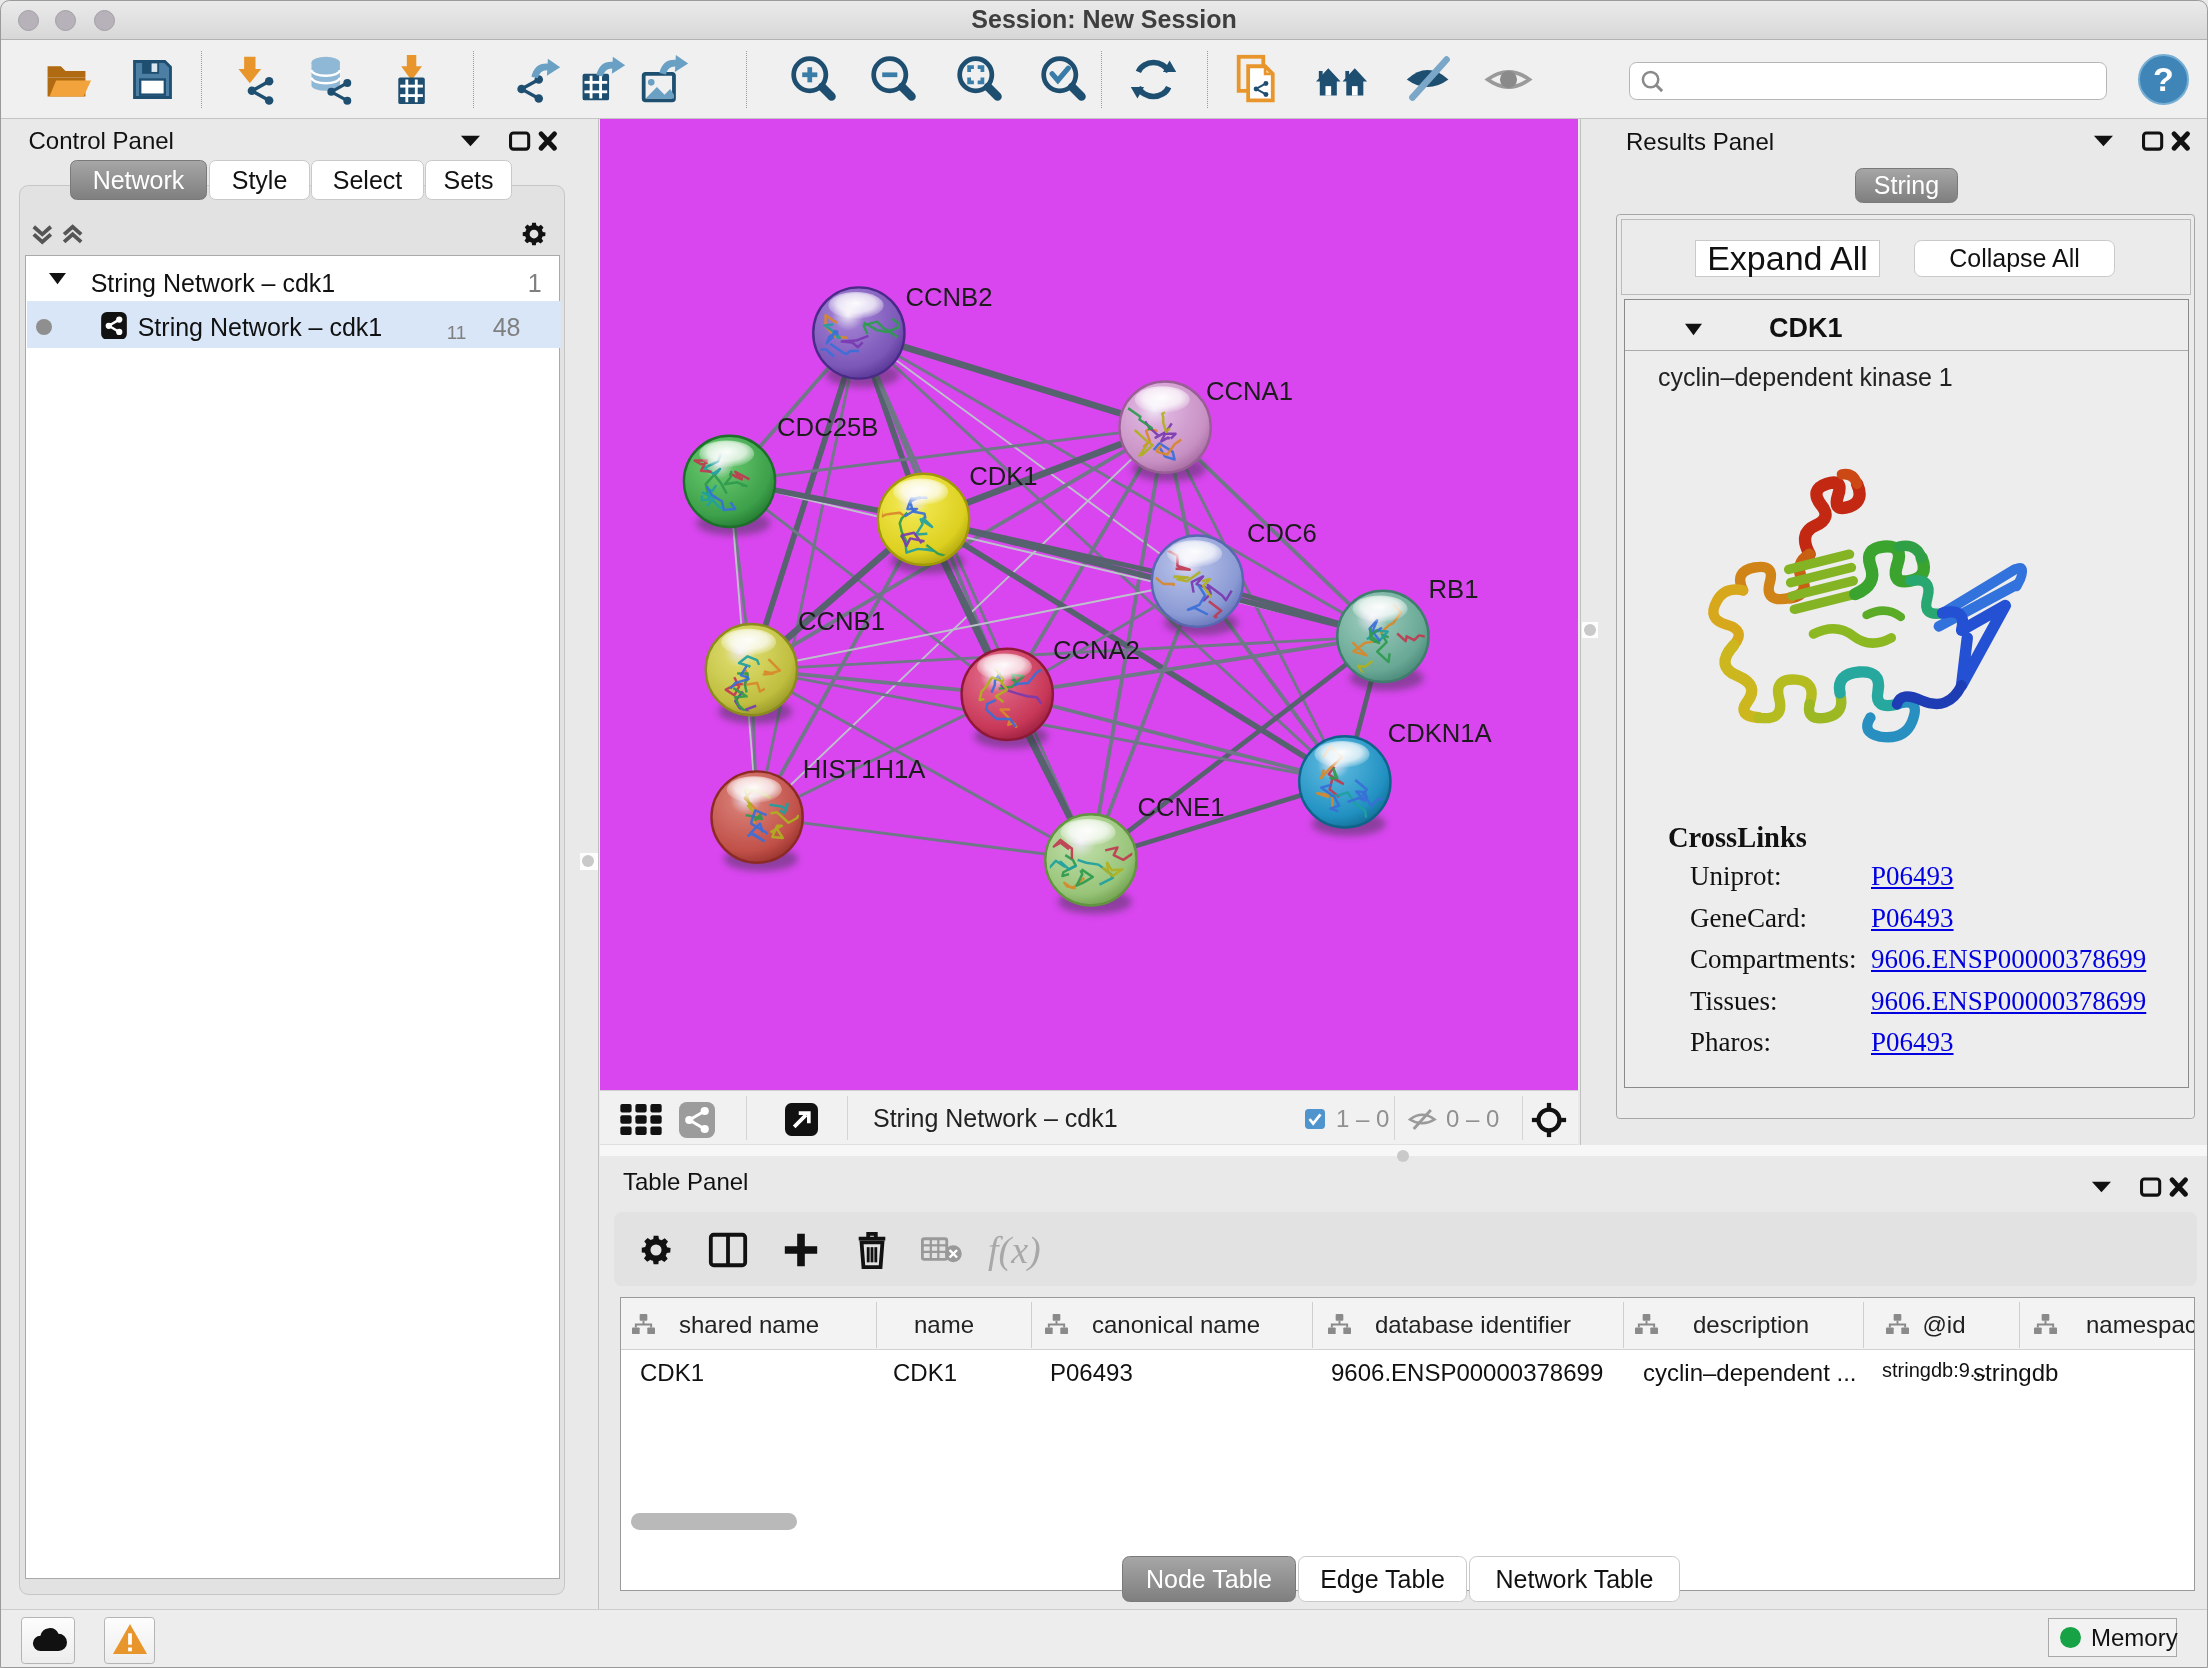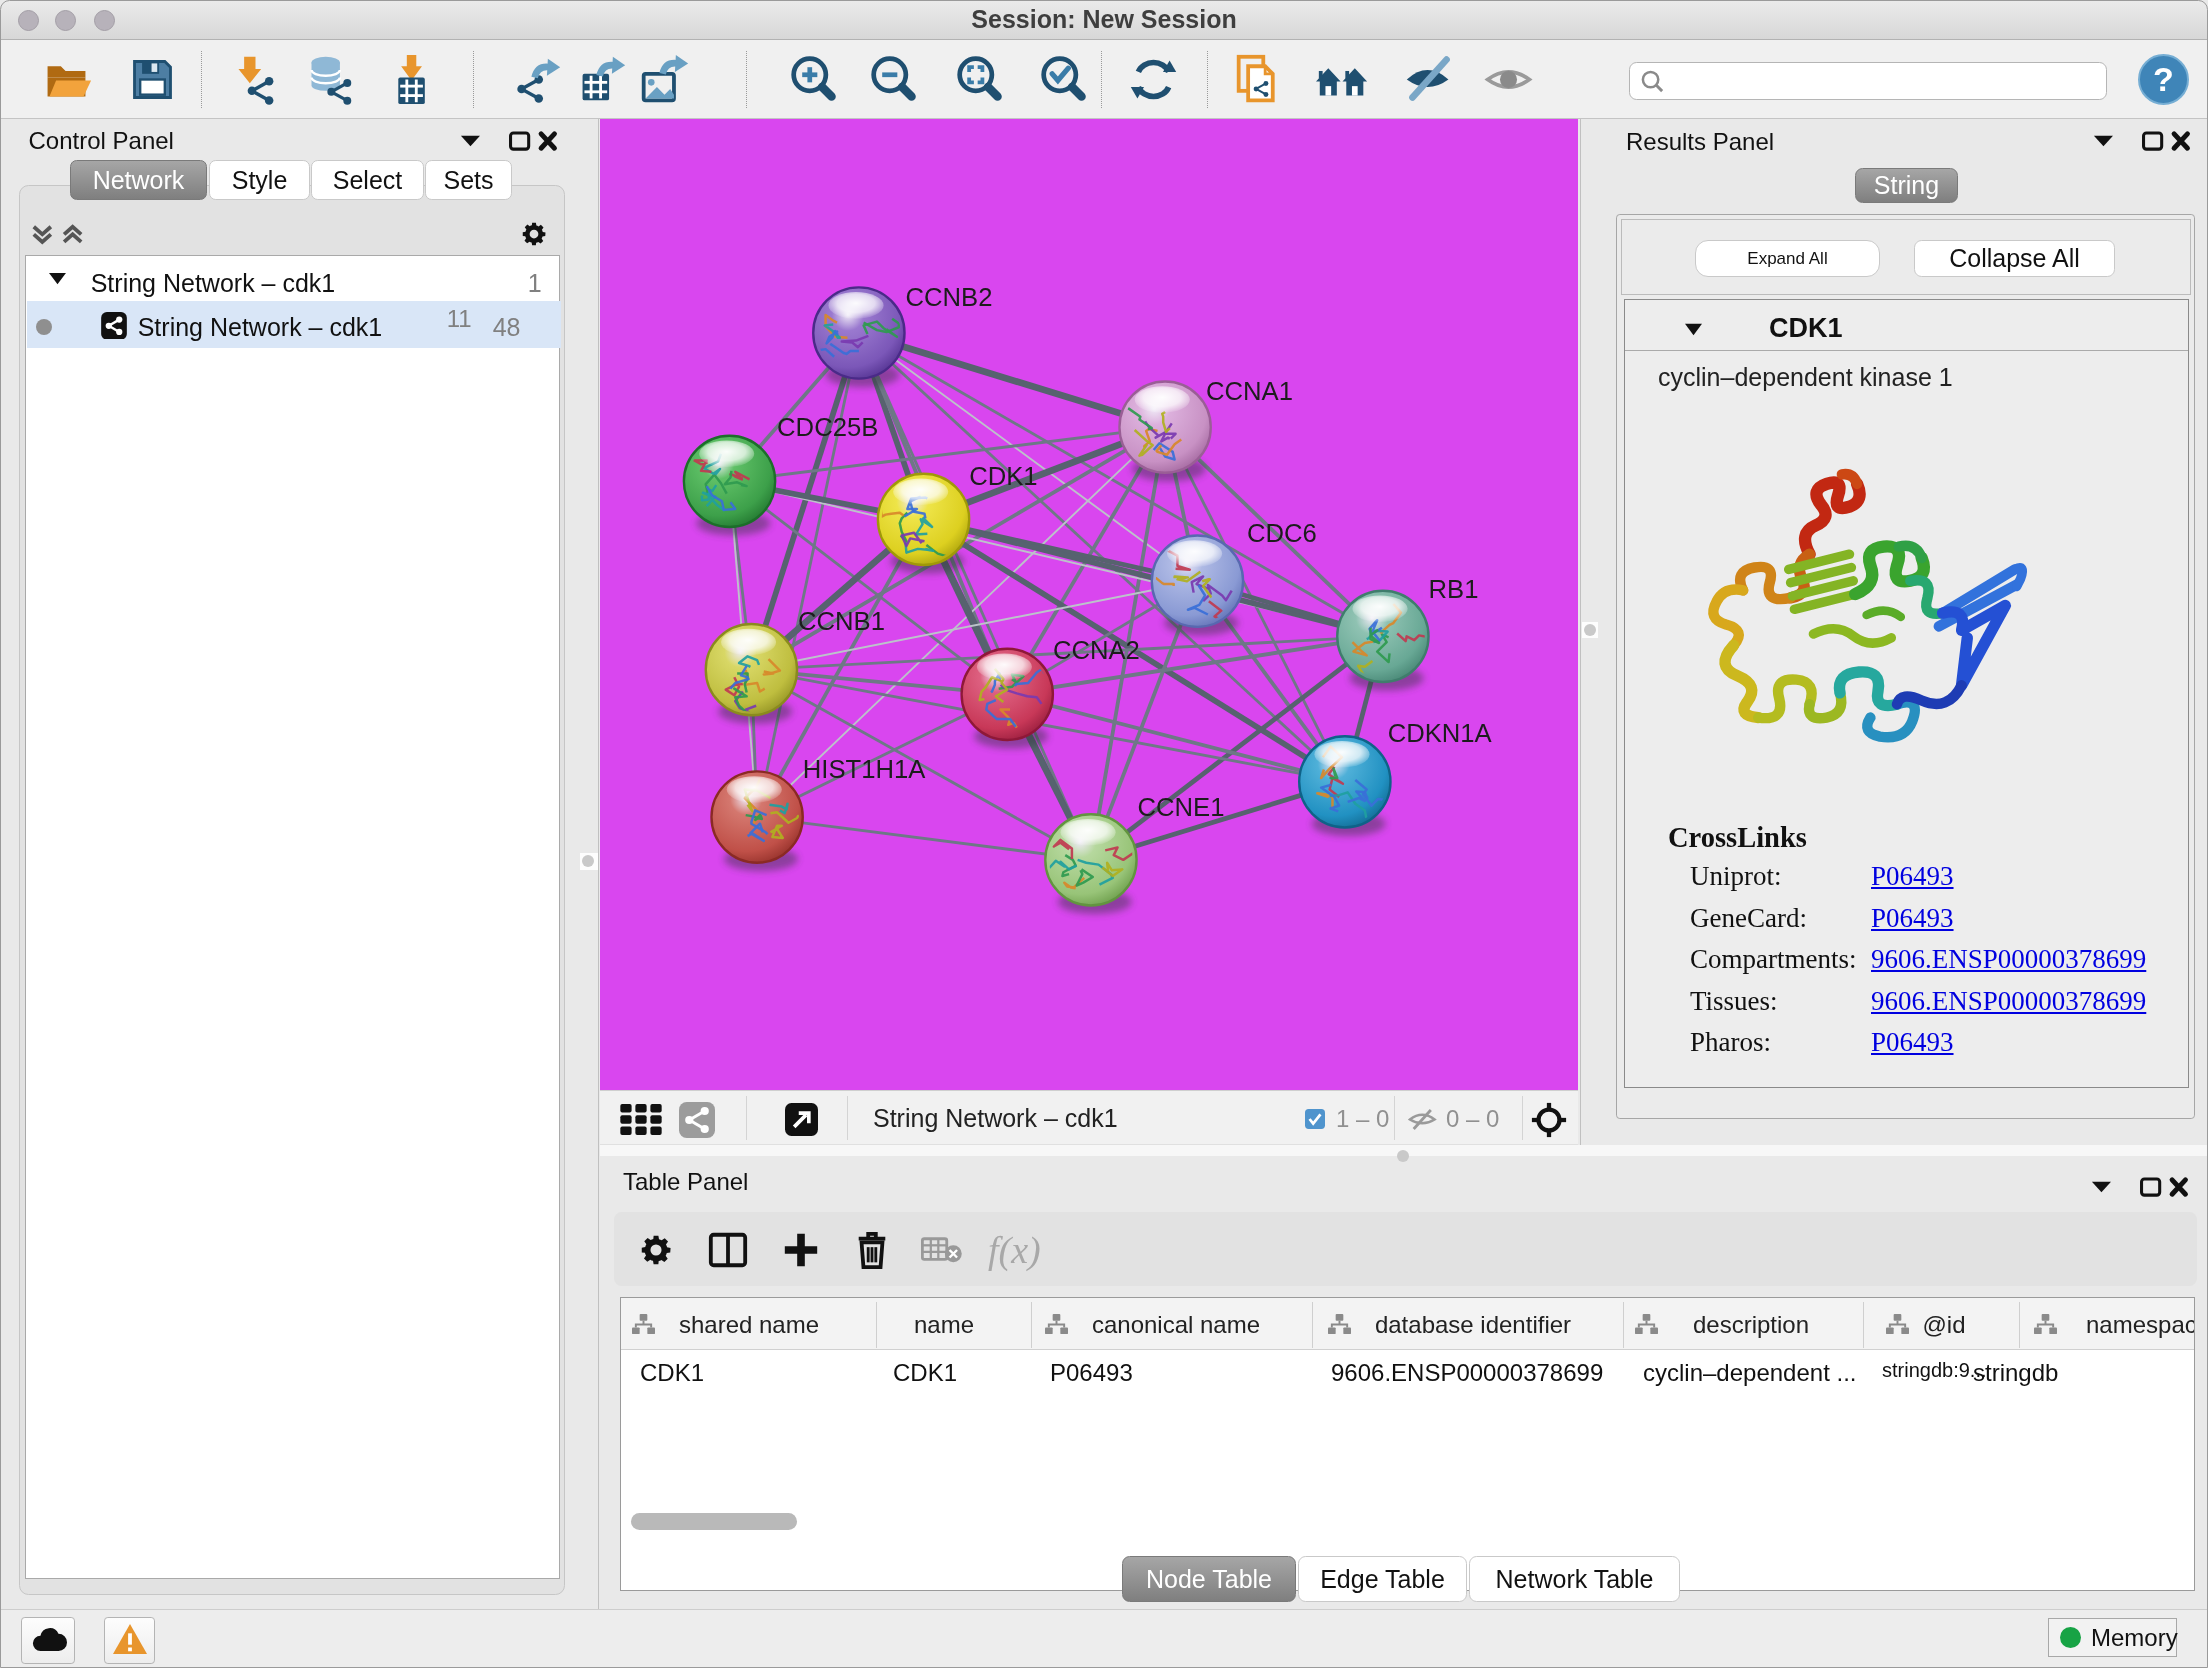--- a/index.html
+++ b/index.html
@@ -198,21 +198,21 @@
             <rect x="0" y="0" width="27" height="29" rx="6" fill="#111"></rect>
             <g stroke="#fff" stroke-width="2.6">
               <line x1="8" y1="14.5" x2="19" y2="8"></line>
               <line x1="8" y1="14.5" x2="19" y2="21"></line>
             </g>
             <circle cx="8" cy="14.5" r="3.3" fill="#fff"></circle>
             <circle cx="19" cy="8" r="3.3" fill="#fff"></circle>
             <circle cx="19" cy="21" r="3.3" fill="#fff"></circle>
           </svg>
           <div class="abs" style="left:111px;top:12.4px;font-size:25px;color:#111">String Network – cdk1</div>
-          <div class="abs" style="left:420px;top:4px;font-size:24px;color:#808080">11</div>
+          <div class="abs" style="left:420px;top:21px;font-size:19px;color:#808080">11</div>
           <div class="abs" style="left:466px;top:12.4px;font-size:25px;color:#808080">48</div>
         </div>
 </div>
 </div>
 </div>
 <div class="abs" style="left:580px;top:853px;width:18px;height:17px;background:#fdfdfd;z-index:4"></div>
 <div class="abs" style="left:582px;top:855px;width:12.4px;height:12.4px;border-radius:50%;background:#c9c9c9;z-index:5"></div>
 <div class="abs" style="left:600px;top:119px;width:978px;height:971px;background:#d946ef">
 <svg width="979" height="971" viewBox="0 0 1029 1021" style="position:absolute;left:0;top:0" font-family="'Liberation Sans',sans-serif">
 <defs>
@@ -587,21 +587,21 @@
 <svg style="position:absolute;left:511px;top:11.4px" width="105" height="23" viewBox="0 0 110 24">
       <path d="M2 6 L22 6 L12 17 Z" fill="#111"></path>
       <rect x="54" y="3" width="19" height="17" rx="3" fill="none" stroke="#111" stroke-width="3.2"></rect>
       <path d="M86 4 L100 19 M100 4 L86 19" stroke="#111" stroke-width="5.2" stroke-linecap="round"></path>
     </svg>
 <div class="abs" style="left:1px;top:503px;width:16px;height:16px;background:#fdfdfd"></div>
 <div class="abs" style="left:2.9px;top:505px;width:12.4px;height:12.4px;border-radius:50%;background:#c9c9c9"></div>
 <div class="abs graybtn" style="left:274px;top:49px;width:103px;height:35px;border-radius:7.6px;font-size:25px;text-align:center;line-height:33px">String</div>
 <div class="abs" style="left:35px;top:95px;width:579px;height:905px;background:#ebebeb;border:1px solid #a6a6a6;border-radius:3.8px"></div>
 <div class="abs" style="left:40px;top:100px;width:570px;height:76px;border:1px solid #bbb"></div>
-<div class="abs whitebtn" style="left:114px;top:121px;width:185px;height:37px;border-radius:13px;font-size:17px;text-align:center;line-height:35px">Expand All</div>
+<div class="abs whitebtn" style="left:114px;top:121px;width:185px;height:37px;border-radius:0;font-size:34px;text-align:center;line-height:35px">Expand All</div>
 <div class="abs whitebtn" style="left:333px;top:121px;width:201px;height:37px;border-radius:7.6px;font-size:25px;text-align:center;line-height:35px">Collapse All</div>
 <div class="abs" style="left:43px;top:180px;width:565px;height:789px;background:#ededed;border:1px solid #8a8a8a">
 <div class="abs" style="left:0;top:0;width:563px;height:51px;border-bottom:1px solid #aaa">
         <svg class="abs" style="left:58px;top:21px" width="21" height="17" viewBox="0 0 22 18">
           <path d="M2 3 L20 3 L11 15 Z" fill="#111"></path>
         </svg>
         <div class="abs" style="left:144px;top:13.3px;font-size:27px;font-weight:bold;color:#111">CDK1</div>
       </div>
 <div class="abs" style="left:33px;top:63px;font-size:25px;color:#222">cyclin–dependent kinase 1</div>
 <svg style="position:absolute;left:42px;top:163px" width="365" height="304" viewBox="0 0 384 320">

